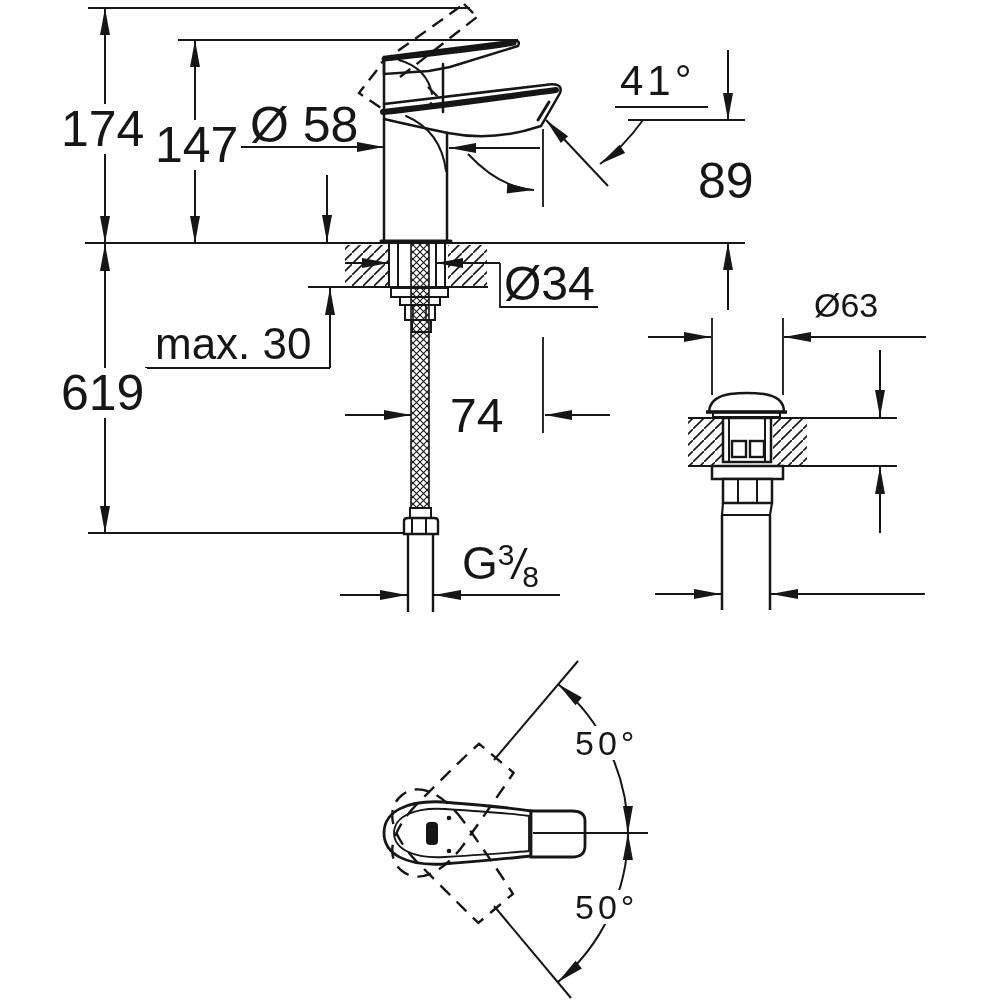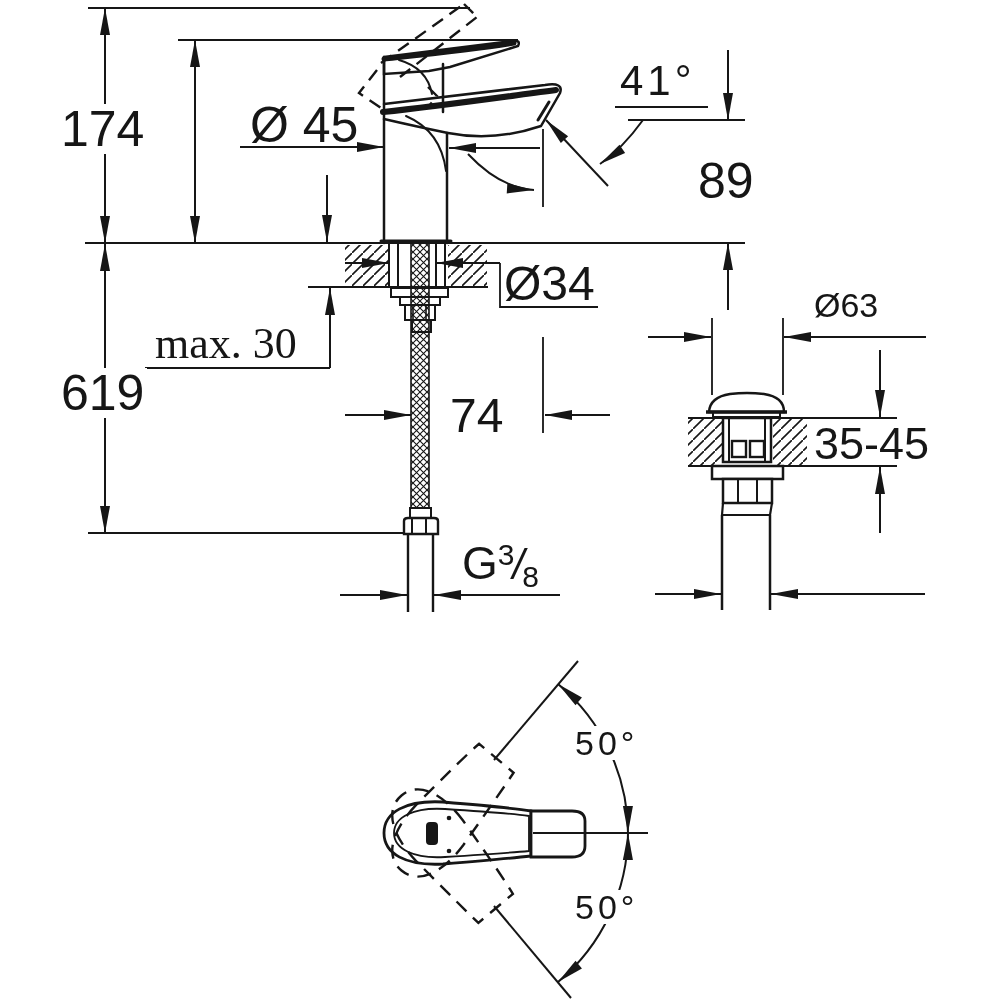--- a/index.html
+++ b/index.html
@@ -3,21 +3,21 @@
 <meta charset="utf-8">
 <style>
   html,body{margin:0;padding:0;background:#fff;}
   #stage{position:relative;width:1000px;height:1000px;background:#fff;overflow:hidden;
          font-family:"Liberation Sans",sans-serif;color:#161616;}
   #lineart{position:absolute;left:0;top:0;}
   .dim-label{position:absolute;line-height:1;white-space:nowrap;color:#161616;
              font-family:"Liberation Sans",sans-serif;}
   .bg{background:#fff;padding:0 3px;}
   .fs50{font-size:50px;} .fs48{font-size:48px;text-align:center;} .fs46{font-size:34px;}
-  .fs45{font-size:45px;} .fs44{font-size:44px;font-family:Liberation Serif, serif;} .fs42{font-size:42px;}
+  .fs45{font-size:45px;} .fs44{font-size:44px;} .fs42{font-size:42px;}
   .deg{letter-spacing:4px;}
   .thread{font-size:46px;text-align:right;}
   .th-sup{font-size:30px;position:relative;top:-14px;}
   .th-sub{font-size:30px;position:relative;top:8px;}
   .th-slash{font-size:42px;font-style:italic;margin:0 -2px;}
 </style>
 </head>
 <body>
 
 <div id="stage">
@@ -163,29 +163,29 @@
 
     <path d="M533,833 L648,833" stroke-width="1.8"></path>
     <path d="M494,760 L578,661" stroke-width="2"></path>
     <path d="M494,906 L571,998" stroke-width="2"></path>
     <path d="M558,684 A195,195 0 0 1 628,833" marker-start="url(#as)" marker-end="url(#ae)"></path>
     <path d="M628,833 A195,195 0 0 1 558,982" marker-start="url(#as)" marker-end="url(#ae)"></path>
   </g>
 </svg>
 
 <div class="dim-label fs50 bg" style="left:58px;top:104px">174</div>
-<div class="dim-label fs50" style="left:250px;top:100px">Ø 45</div>
+<div class="dim-label fs50 bg" style="left:152px;top:120px">147</div>
+<div class="dim-label fs50" style="left:250px;top:100px">Ø 58</div>
 <div class="dim-label fs42 deg" style="left:620px;top:60px">41°</div>
 <div class="dim-label fs50" style="left:698px;top:156px">89</div>
 <div class="dim-label fs48" style="left:504px;top:260px">Ø34</div>
 <div class="dim-label fs44" style="left:155px;top:322px">max. 30</div>
 <div class="dim-label fs50 bg" style="left:58px;top:368px">619</div>
 <div class="dim-label fs48" style="left:450px;top:392px">74</div>
 <div class="dim-label fs46" style="left:814px;top:288px">Ø63</div>
-<div class="dim-label fs45" style="left:814px;top:421px">35-45</div>
 <div class="dim-label fs46 bg deg" style="left:572px;top:726px">50°</div>
 <div class="dim-label fs46 bg deg" style="left:572px;top:890px">50°</div>
 
 <div class="dim-label thread" style="left:462px;top:540px">
   <span class="th-base">G</span><span class="th-sup">3</span><span class="th-slash">/</span><span class="th-sub">8</span>
 </div>
 
 
 </div>
 

